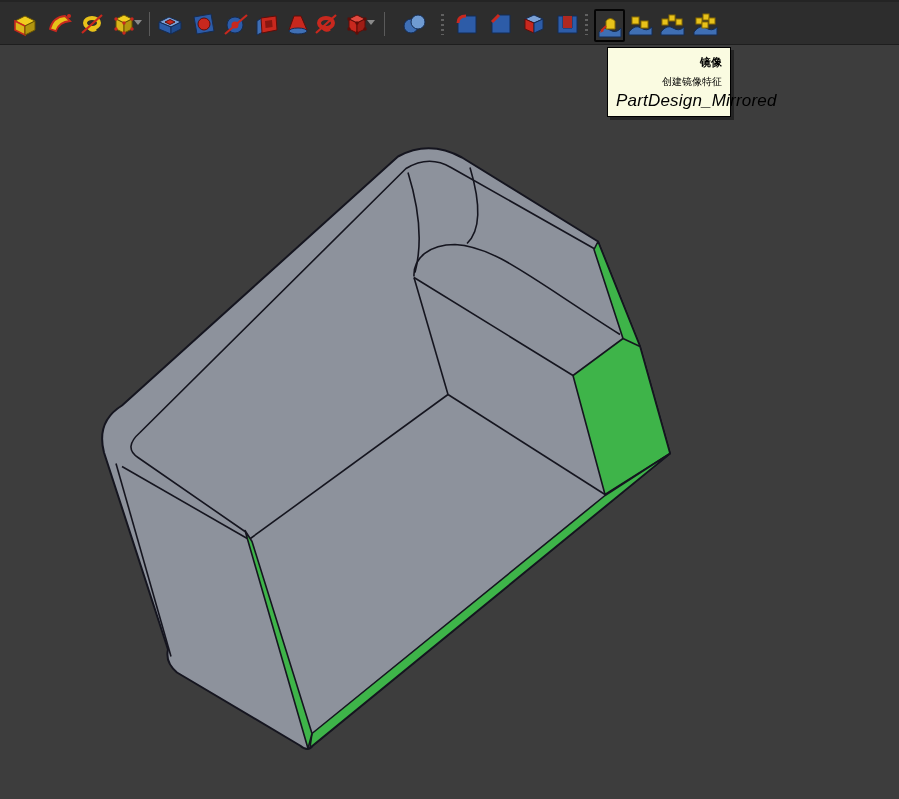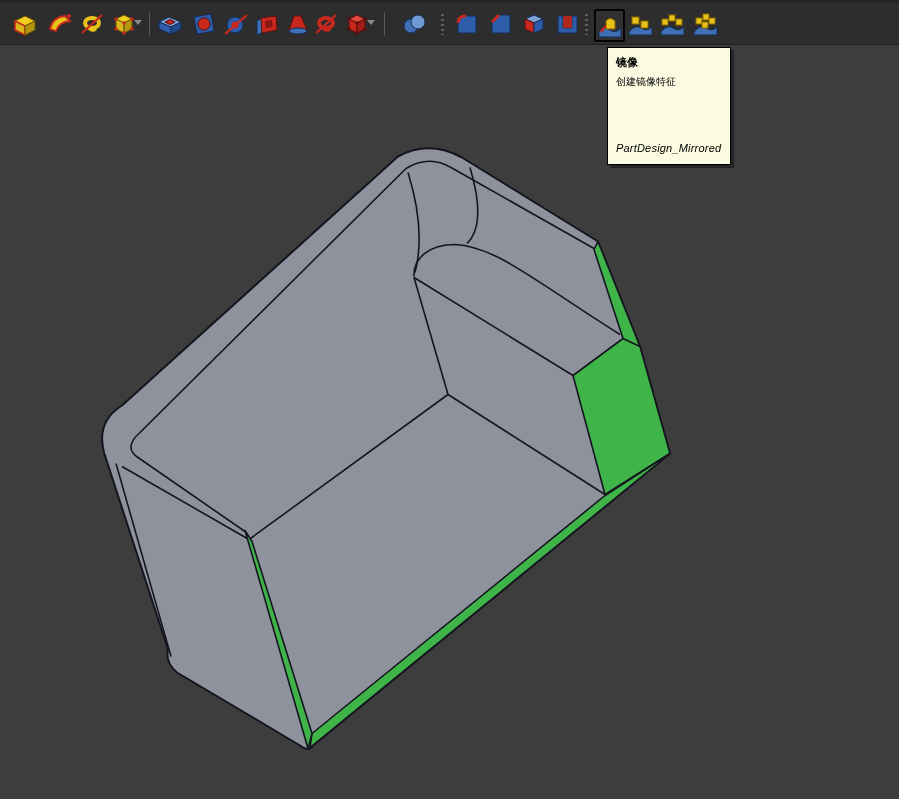--- a/index.html
+++ b/index.html
@@ -1,17 +1,17 @@
 <!DOCTYPE html>
 <html><head>
 <meta charset="utf-8">
 <style>
   html,body{margin:0;padding:0;width:899px;height:799px;overflow:hidden;
     font-family:"Liberation Sans",sans-serif;background:#3d3d3d;}
-  .stage{position:relative;width:899px;height:799px;}
+  .stage{position:relative;width:899px;height:799px;text-align:right;}
 
   
   .toolbar{position:absolute;left:0;top:0;width:899px;height:45px;
     background:#2d2d2d;border-top:2px solid #242424;border-bottom:1px solid #1e1e1e;box-sizing:border-box;}
   .tbtn{position:absolute;top:8px;width:28px;height:28px;display:flex;
     align-items:center;justify-content:center;border-radius:3px;}
   .tbtn svg{display:block;}
   .tbtn.hovered{border:2px solid #050505;border-radius:2px;top:7px;width:27px;height:29px;background:#313131;}
   .caret{position:absolute;top:18px;width:0;height:0;border-left:4px solid transparent;
     border-right:4px solid transparent;border-top:5px solid #8a8a8a;}
@@ -22,21 +22,21 @@
   
   .viewport{position:absolute;left:0;top:45px;width:899px;height:754px;background:#3d3d3d;}
   .viewport svg{position:absolute;left:0;top:0;}
 
   
   .tooltip{position:absolute;left:607px;top:47px;width:124px;box-sizing:border-box;
     background:#fafbe1;border:1.5px solid #000;padding:5px 8px 6px 8px;
     box-shadow:3px 3px 0 rgba(0,0,0,.4);z-index:50;}
   .tooltip .tt-title{font-size:11px;font-weight:bold;color:#000;line-height:19px;}
   .tooltip .tt-desc{font-size:10px;color:#000;line-height:19px;}
-  .tooltip .tt-cmd{font-size:11px;color:#000;font-style:italic;line-height:19px;letter-spacing:.2px;margin-top:48px;}
+  .tooltip .tt-cmd{font-size:17px;color:#000;font-style:italic;line-height:19px;letter-spacing:.2px;}
 </style>
 </head>
 <body>
 
 <div class="stage">
 
   <div class="viewport">
     <svg id="scene-svg" width="899" height="799" viewBox="0 45 899 754">
         <path d="M398,134 Q429,117 462,135 L598,219 L640,324 L670,431 L313,723 Q308,730 300,723 L177,650 Q165,640 168,627 L104,430 Q96,399 122,383 Z" fill="#8d929c" stroke="#15151f" stroke-width="2" stroke-linejoin="round"></path>
         <path d="M594,226 L451,145 Q429,132 406,146 L140,410 Q123,425 138,435 L245,509" fill="none" stroke="#15151f" stroke-width="1.6" stroke-linejoin="round"></path>

